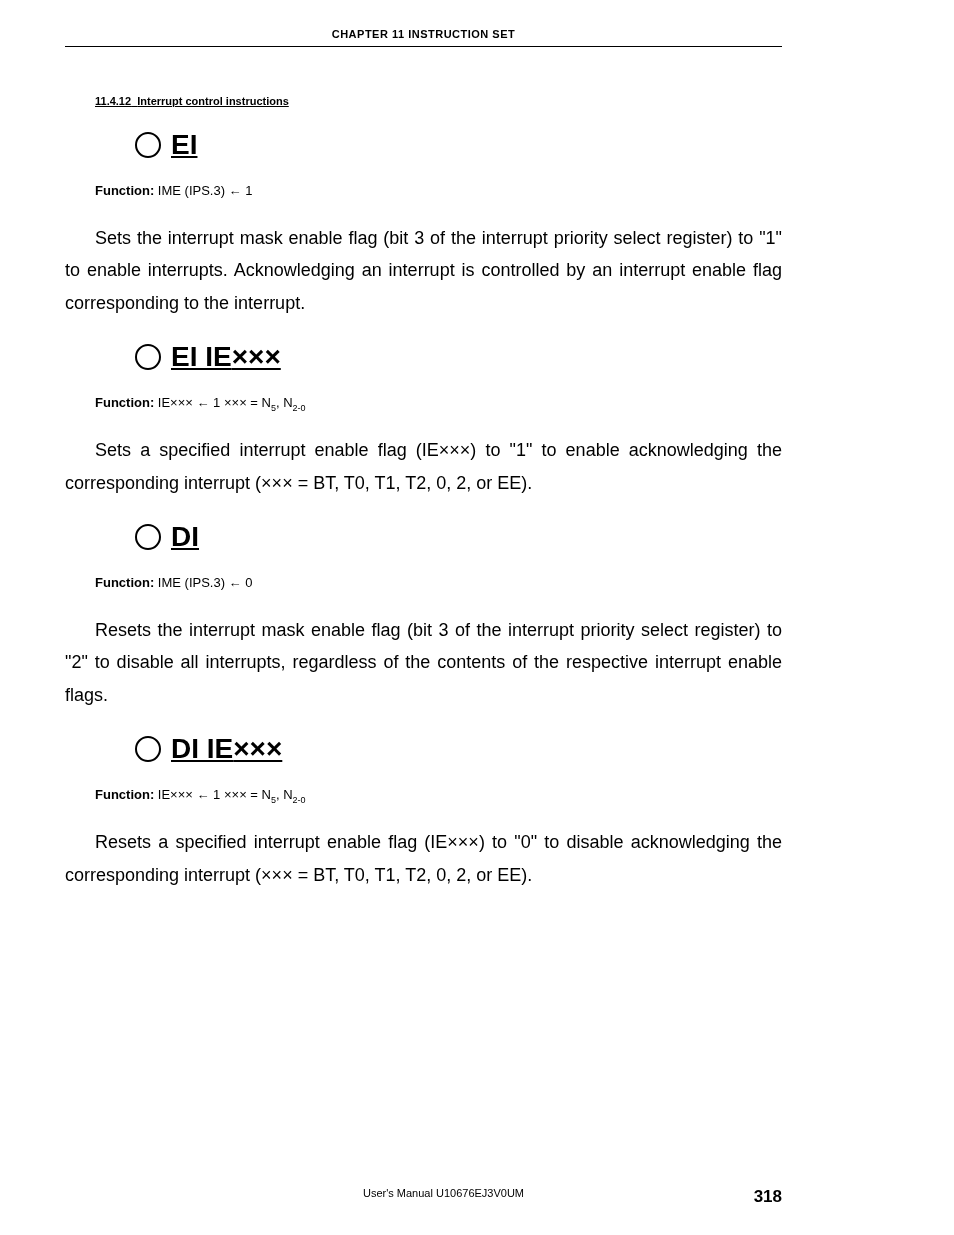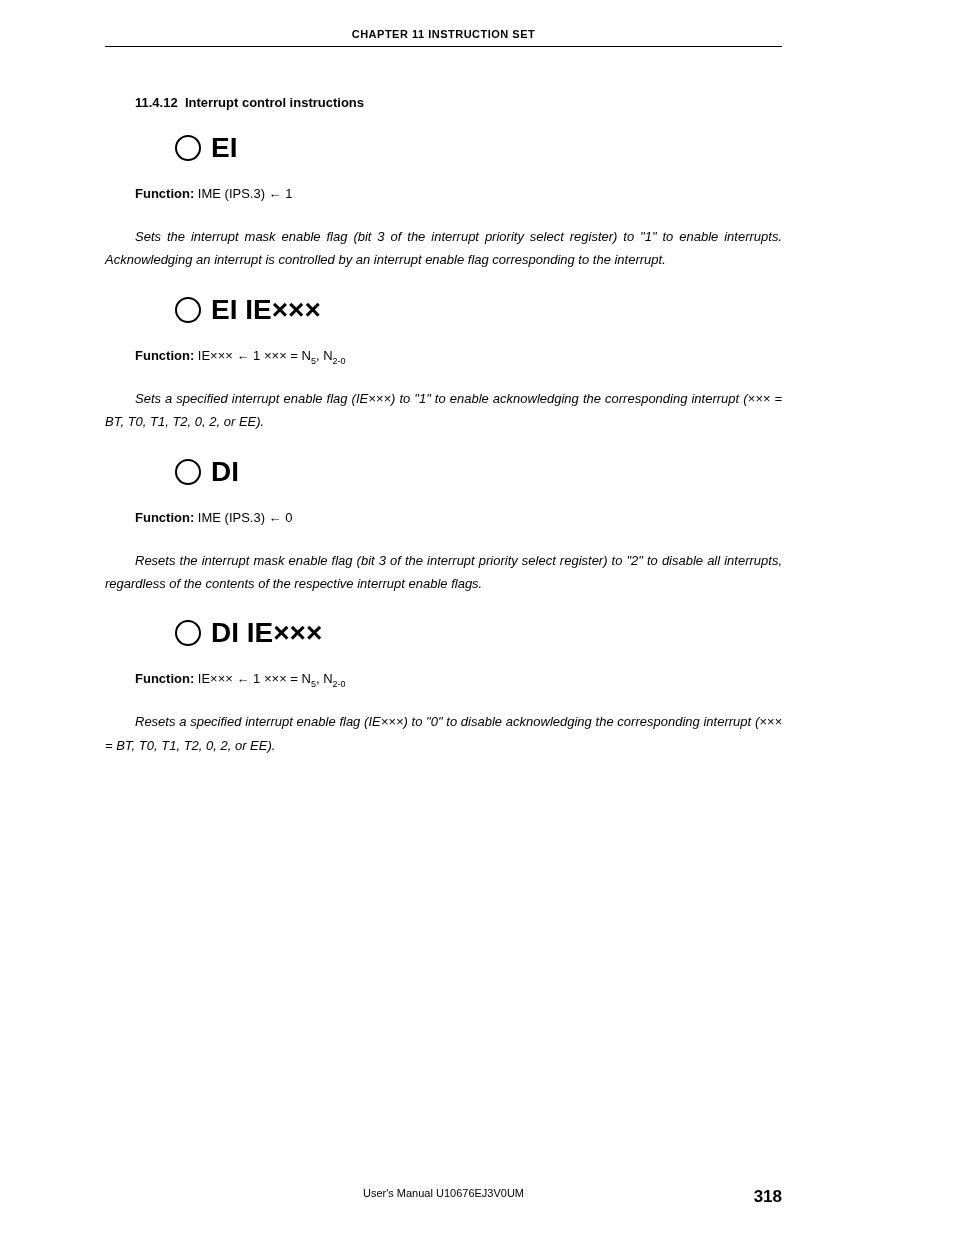--- a/index.html
+++ b/index.html
@@ -6,41 +6,43 @@
     margin: 0;
     padding: 0;
     font-family: Arial, Helvetica, sans-serif;
     background: #fff;
     color: #000;
   }
   .page {
     width: 872px;
     height: 1235px;
     box-sizing: border-box;
-    padding: 28px 90px 28px 105px;
+    padding: 28px 90px 28px 65px;
     position: relative;
   }
   .header {
     text-align: center;
     font-size: 11px;
     font-weight: bold;
     letter-spacing: 0.5px;
     padding-bottom: 6px;
     border-bottom: 1px solid #000;
     margin-bottom: 48px;
   }
   .section-title {
-    font-size: 13px;
+    font-size: 11px;
     font-weight: bold;
     margin: 0 0 24px 30px;
+    text-decoration: underline;
   }
   .instr-head {
     display: flex;
     align-items: center;
     margin: 0 0 24px 70px;
+    text-decoration: underline;
   }
   .circle {
     width: 22px;
     height: 22px;
     border: 2px solid #000;
     border-radius: 50%;
     margin-right: 10px;
     flex-shrink: 0;
   }
   .mnemonic {
@@ -57,25 +59,24 @@
   }
   .function-line .lab {
     font-weight: bold;
   }
   .sub {
     font-size: 9px;
     vertical-align: sub;
     line-height: 0;
   }
   .desc {
-    font-size: 13px;
+    font-size: 18px;
     line-height: 1.8;
     margin: 17px 0 24px 0;
     text-align: justify;
-    font-style: italic;
   }
   .desc.indent {
     text-indent: 30px;
   }
   .footer {
     position: absolute;
     bottom: 28px;
     left: 105px;
     right: 90px;
     display: flex;

